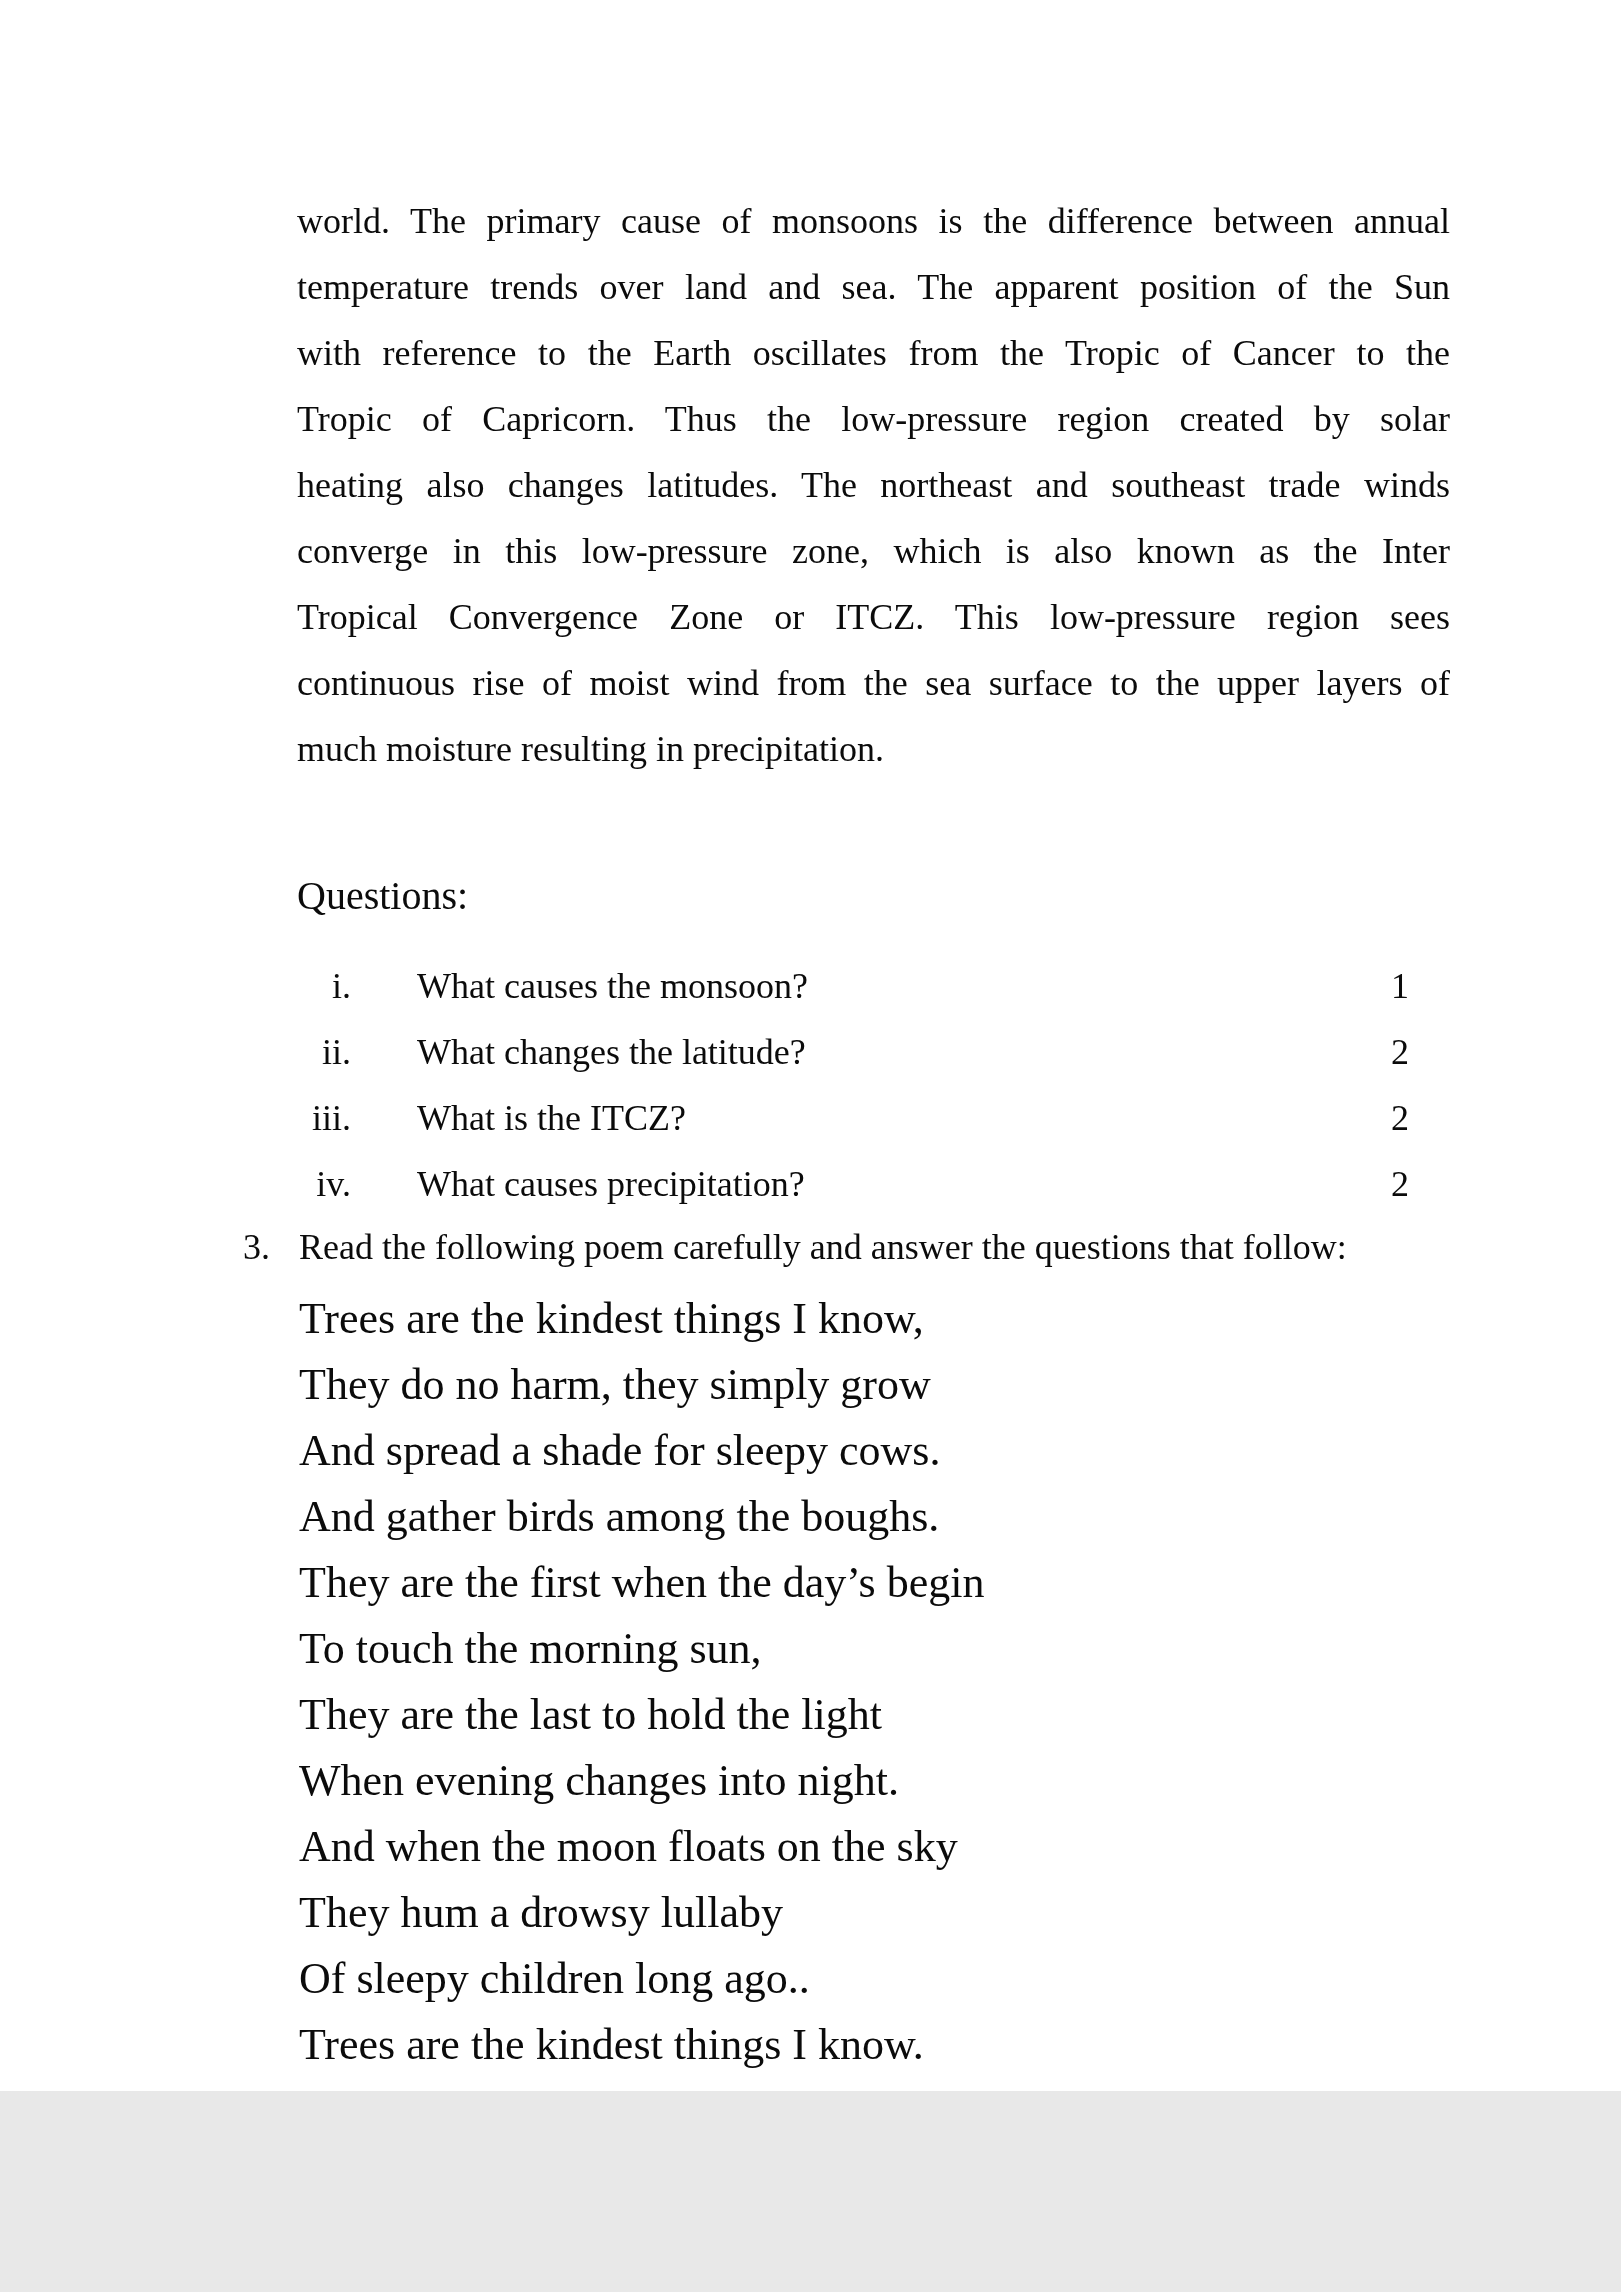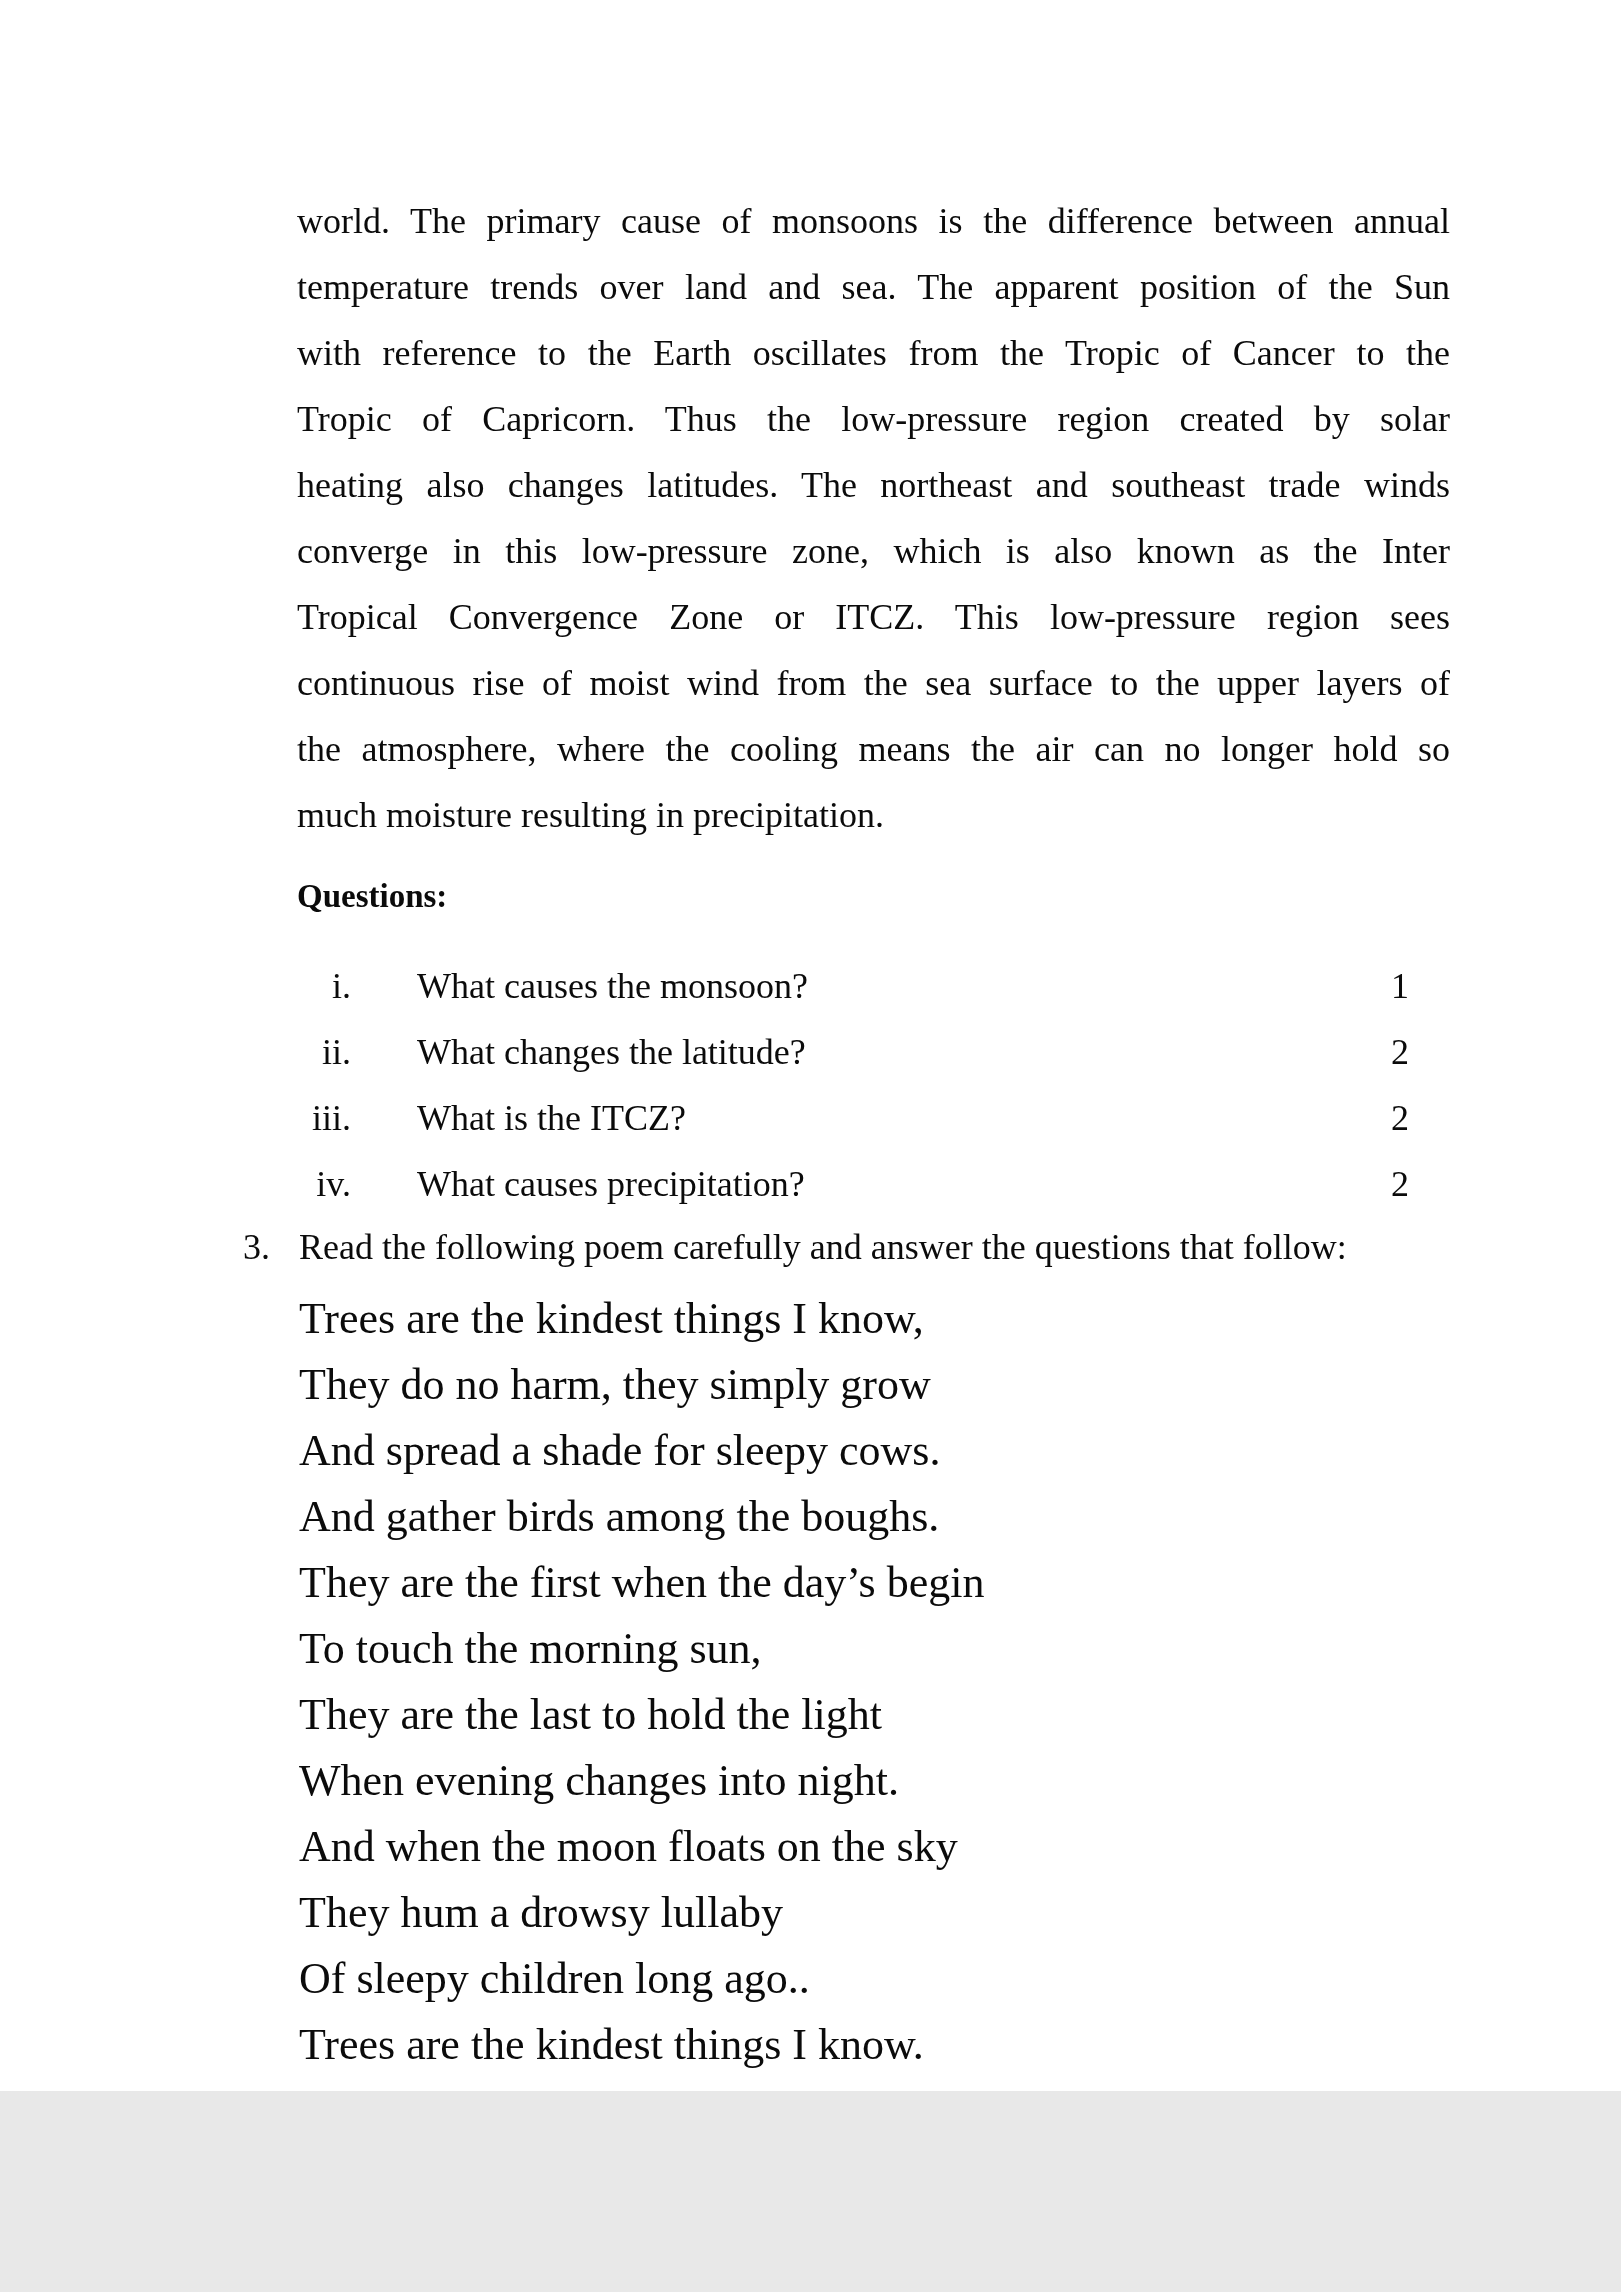--- a/index.html
+++ b/index.html
@@ -27,24 +27,23 @@
     text-align: justify;
     text-align-last: justify;
     white-space: nowrap;
   }
   .pline.last { text-align-last: left; }
   
   .qheading {
     position: absolute;
     left: 297px;
     top: 863px;
-    font-size: 33px;
+    font-size: 40px;
     line-height: 66px;
     white-space: nowrap;
-    font-weight: bold;
   }
   
   .qlist {
     position: absolute;
     left: 297px;
     top: 953px;
     width: 1112px;
     font-size: 36px;
   }
   .qrow { display: flex; height: 66px; line-height: 66px; }
@@ -90,21 +89,20 @@
 
   <div class="para">
     <div class="pline">world. The primary cause of monsoons is the difference between annual</div>
     <div class="pline">temperature trends over land and sea. The apparent position of the Sun</div>
     <div class="pline">with reference to the Earth oscillates from the Tropic of Cancer to the</div>
     <div class="pline">Tropic of Capricorn. Thus the low-pressure region created by solar</div>
     <div class="pline">heating also changes latitudes. The northeast and southeast trade winds</div>
     <div class="pline">converge in this low-pressure zone, which is also known as the Inter</div>
     <div class="pline">Tropical Convergence Zone or ITCZ. This low-pressure region sees</div>
     <div class="pline">continuous rise of moist wind from the sea surface to the upper layers of</div>
-    <div class="pline">the atmosphere, where the cooling means the air can no longer hold so</div>
     <div class="pline last">much moisture resulting in precipitation.</div>
   </div>
 
   <div class="qheading">Questions:</div>
 
   <div class="qlist">
     <div class="qrow">
       <span class="qnum">i.</span>
       <span class="qtext">What causes the monsoon?</span>
       <span class="qmarks">1</span>

